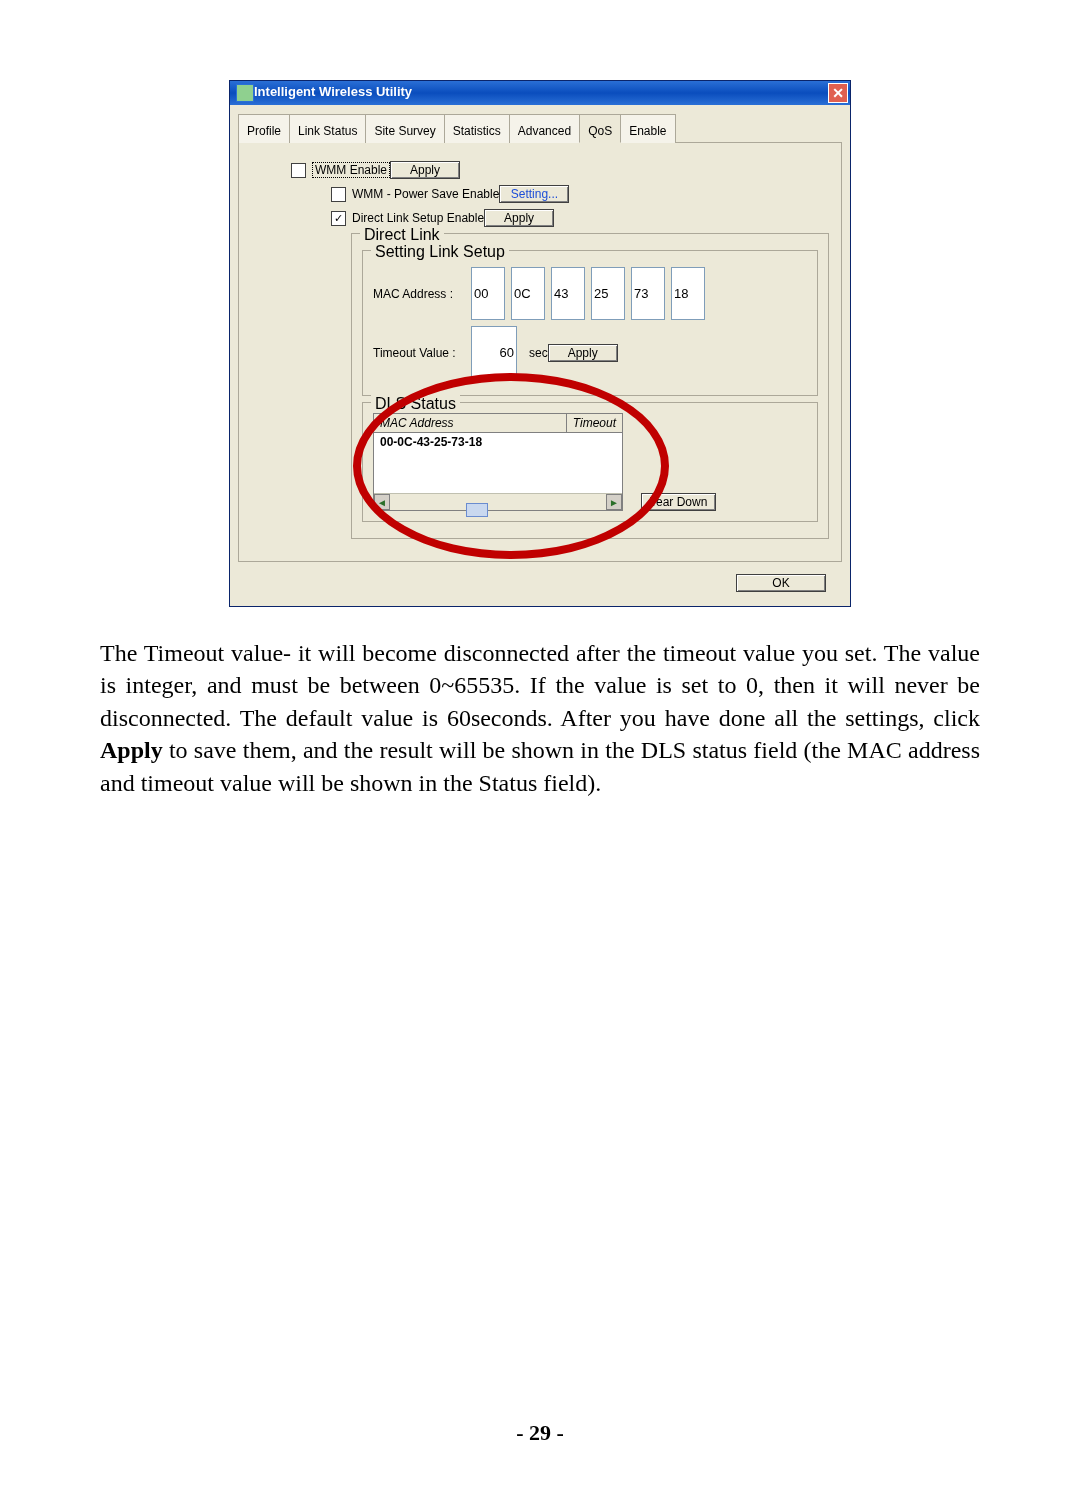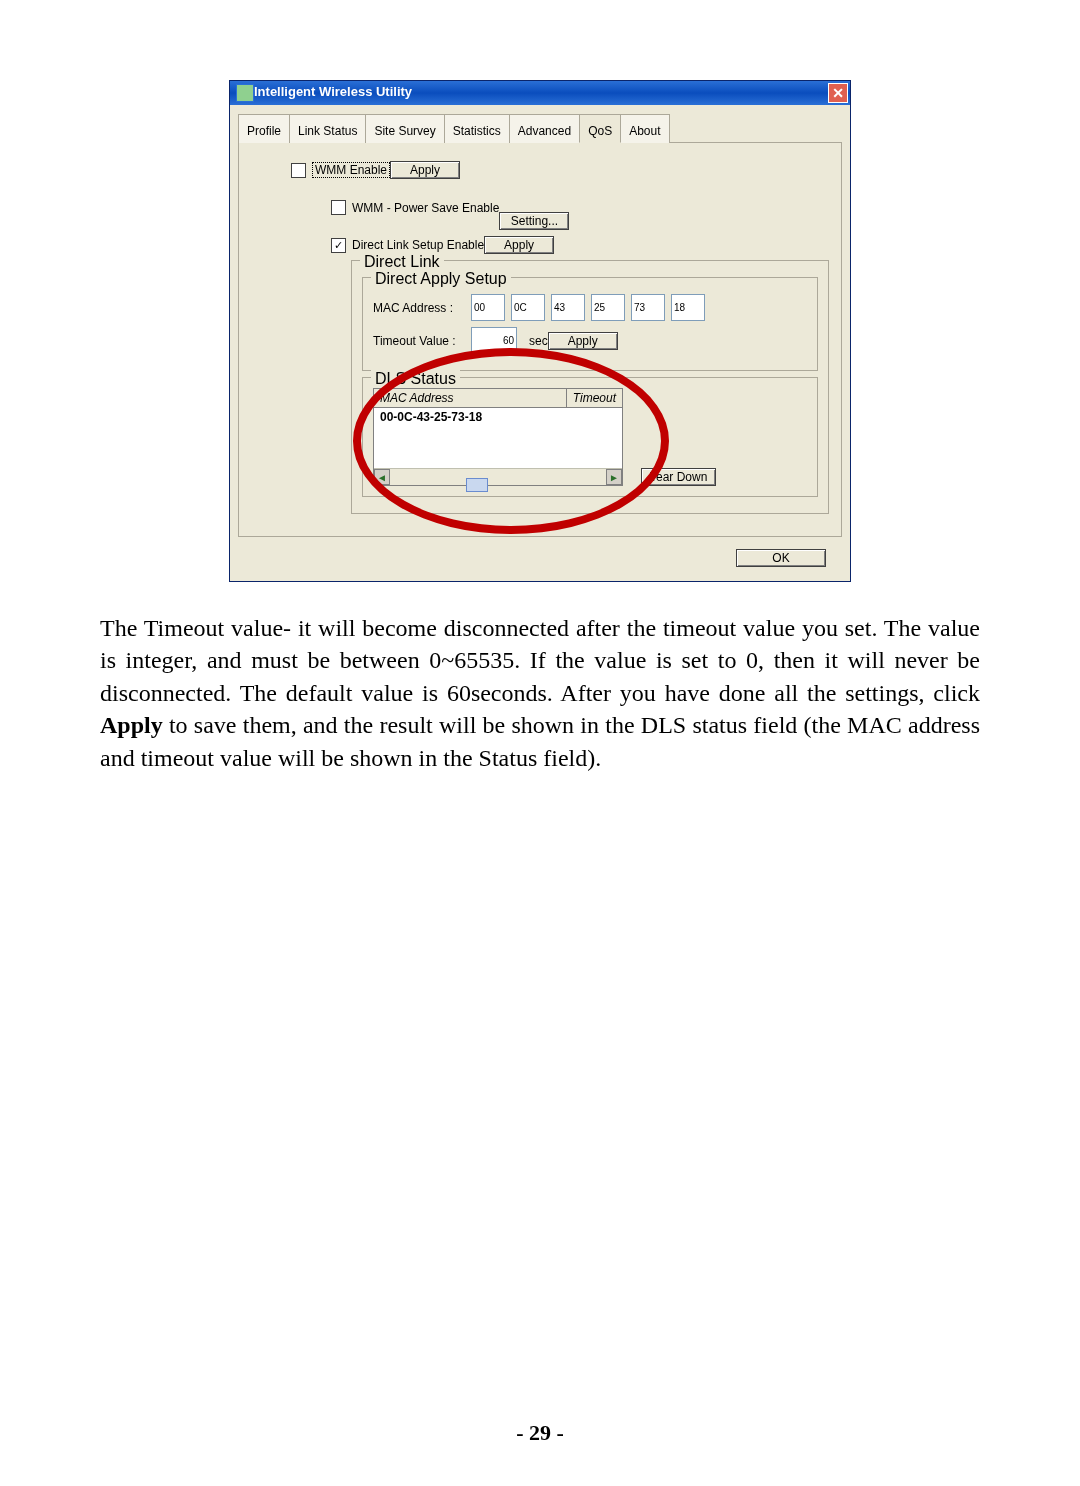--- a/index.html
+++ b/index.html
@@ -142,23 +142,22 @@
     padding: 1px 8px;
     border: 1px solid #404040;
     background: #ece9d8;
     box-shadow: inset 1px 1px 0 #fff, inset -1px -1px 0 #808080;
     font-family: Tahoma, Arial, sans-serif;
     font-size: 12px;
     text-align: center;
     cursor: pointer;
   }
   .winbtn.disabled {
-    color: #000000;
+    color: #1d4ed8;
     cursor: default;
-    margin-top: 27px;
   }
 
   .group {
     border: 1px solid #aca899;
     margin: 6px 0;
     padding: 10px 10px;
     position: relative;
   }
   .group > .legend {
     position: absolute;
@@ -172,22 +171,22 @@
   .mac-inputs {
     display: flex;
     align-items: center;
     gap: 22px;
   }
   .mac-label, .tv-label { min-width: 92px; }
   .txt {
     border: 1px solid #7f9db9;
     background: #fff;
     font-family: Tahoma, Arial, sans-serif;
-    font-size: 10px;
-    padding: 7px 2px;
+    font-size: 13px;
+    padding: 18px 2px;
     width: 28px;
     text-align: left;
   }
   .txt-tv { width: 40px; text-align: right; }
   .unit { margin-left: 6px; }
 
   .dls-table {
     border: 1px solid #808080;
     background: #fff;
     width: 248px;
@@ -296,21 +295,21 @@
 
     <div class="client">
 
       <div class="tabs">
         <div class="tab">Profile</div>
         <div class="tab">Link Status</div>
         <div class="tab">Site Survey</div>
         <div class="tab">Statistics</div>
         <div class="tab">Advanced</div>
         <div class="tab active">QoS</div>
-        <div class="tab">About</div>
+        <div class="tab">Enable</div>
       </div>
 
       <div class="tab-body">
 
         <div class="row indent-1">
           <span class="left">
             <span class="chk"></span>
             <span class="dottedsel">WMM Enable</span>
           </span>
           <button class="winbtn">Apply</button>
@@ -329,21 +328,21 @@
             <span class="chk checked"></span>
             <span>Direct Link Setup Enable</span>
           </span>
           <button class="winbtn">Apply</button>
         </div>
 
         <div class="group" style="margin-left:100px;">
           <span class="legend">Direct Link</span>
 
           <div class="group">
-            <span class="legend">Direct Apply Setup</span>
+            <span class="legend">Setting Link Setup</span>
 
             <div class="row">
               <span class="left mac-inputs">
                 <span class="mac-label">MAC Address :</span>
                 <input class="txt" value="00" style="">
                 <input class="txt" value="0C" style="">
                 <input class="txt" value="43" style="">
                 <input class="txt" value="25" style="">
                 <input class="txt" value="73" style="">
                 <input class="txt" value="18" style="">

